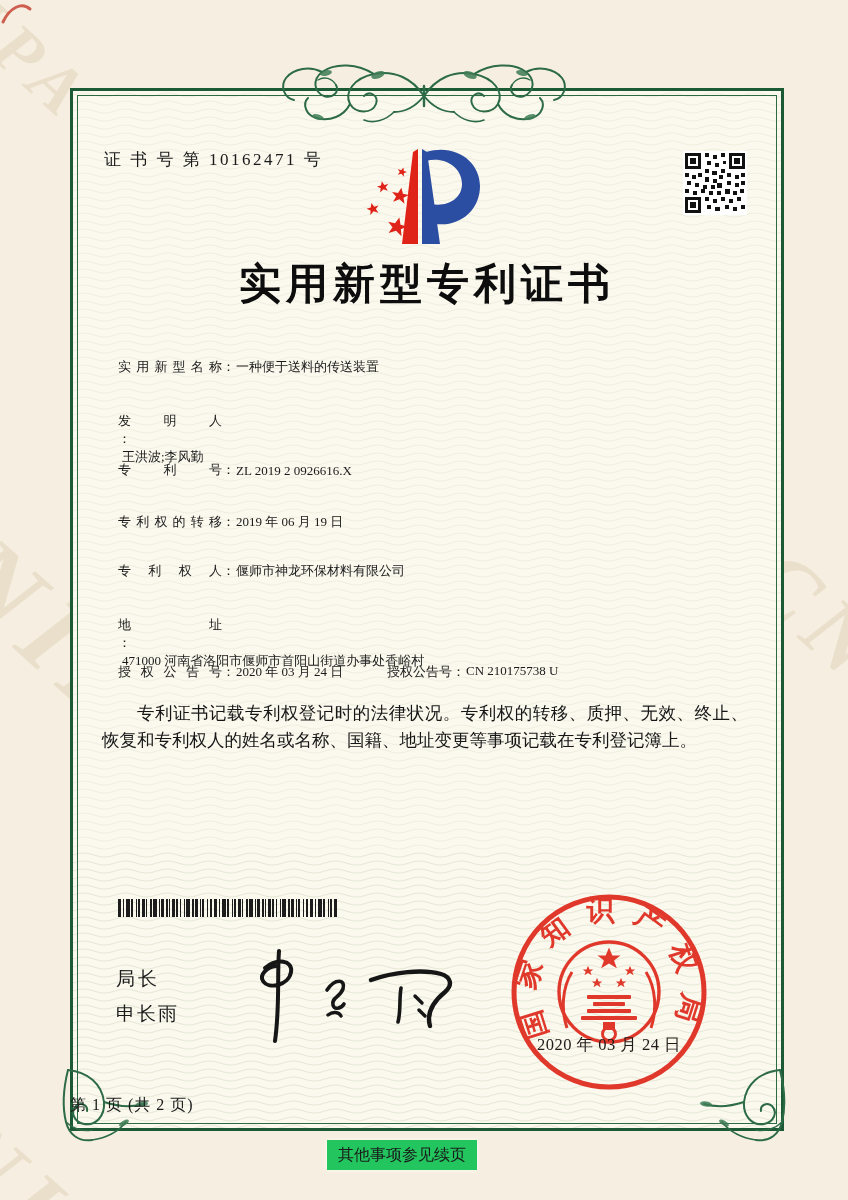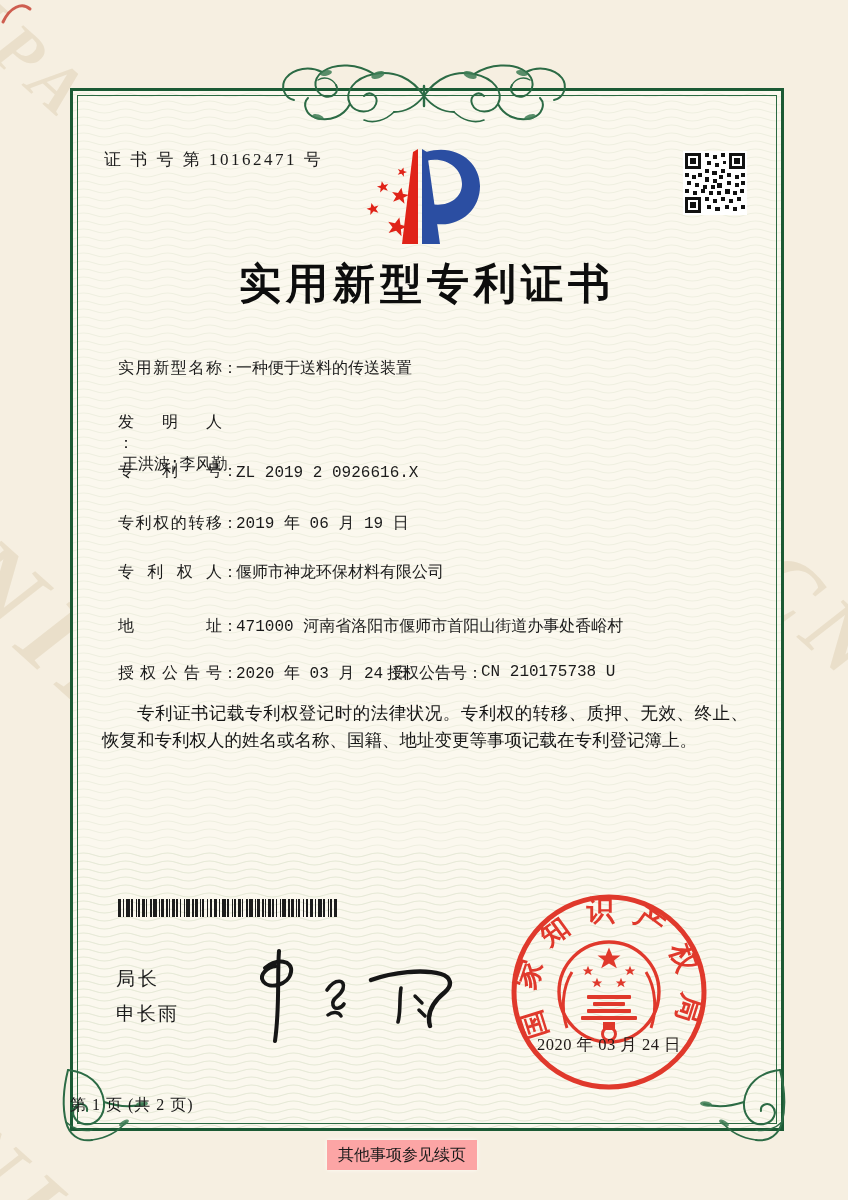--- a/index.html
+++ b/index.html
@@ -17,36 +17,36 @@
   .frame{position:absolute;left:70px;top:88px;width:708px;height:1037px;
          border:3px solid #1b5a34;background:#fbf8ee;}
   .frame-inner{position:absolute;left:4px;top:4px;right:4px;bottom:4px;
          border:1.5px solid #2c6a42;}
   .waves{position:absolute;left:0;top:0;width:100%;height:100%;}
 
   .cert-no{position:absolute;left:104px;top:148px;font-size:17px;letter-spacing:2.5px;}
   .title{position:absolute;left:70px;top:256px;width:714px;text-align:center;
          font-size:42px;font-weight:bold;letter-spacing:5px;color:#0d0d0d;font-family:Liberation Serif, serif;}
 
-  .row{position:absolute;left:118px;display:flex;font-size:16px;white-space:nowrap;font-family:Liberation Mono, monospace;}
+  .row{position:absolute;left:118px;display:flex;font-size:13px;white-space:nowrap;}
   .lbl{display:inline-block;width:104px;text-align:justify;text-align-last:justify;text-justify:inter-character;}
   .colon{width:10px;}
   .val{margin-left:4px;}
   .lbl2{display:inline-block;}
 
   .paras{position:absolute;left:102px;top:700px;width:646px;font-size:17.5px;
          line-height:27px;text-align:justify;color:#161616;}
   .paras p{margin:0;text-indent:2em;}
 
   .sig-title{position:absolute;left:116px;top:966px;font-size:19px;letter-spacing:3px;}
   .sig-name{position:absolute;left:116px;top:1001px;font-size:19px;letter-spacing:2px;}
 
   .page-no{position:absolute;left:70px;top:1095px;width:670px;text-align:left;font-size:16px;letter-spacing:1px;}
   .foot-note{position:absolute;left:327px;top:1140px;width:150px;height:30px;line-height:30px;
-             background:#fca5a5;text-align:center;font-size:16px;box-shadow:0 0 4px rgba(255,255,250,.9);}
+             background:#22c55e;text-align:center;font-size:16px;box-shadow:0 0 4px rgba(255,255,250,.9);}
 </style>
 </head>
 <body>
 
 <div class="wm" style="left:-90px;top:-100px;font-size:70px;">CNIPA</div>
 <div class="wm" style="left:512px;top:352px;font-size:62px;">CNIPA</div>
 <div class="wm" style="left:-52px;top:455px;font-size:110px;">CNIPA</div>
 <div class="wm" style="left:798px;top:528px;font-size:90px;">CNIPA</div>
 <div class="wm" style="left:-60px;top:1045px;font-size:95px;">CNIPA</div>
 
@@ -217,21 +217,21 @@
 <div class="row" style="top:513px;">
   <span class="lbl">专利权的转移</span>
     <span class="colon">：</span>
     <span class="val">2019 年 06 月 19 日</span>
 </div>
 <div class="row" style="top:562px;">
   <span class="lbl">专利权人</span>
     <span class="colon">：</span>
     <span class="val">偃师市神龙环保材料有限公司</span>
 </div>
-<div class="row" style="top:616px;">
+<div class="row" style="top:616px;flex-direction:column;">
   <span class="lbl">地址</span>
     <span class="colon">：</span>
     <span class="val">471000 河南省洛阳市偃师市首阳山街道办事处香峪村</span>
 </div>
 
 <div class="row" style="top:663px;">
   <span class="lbl">授权公告号</span>
     <span class="colon">：</span>
     <span class="val">2020 年 03 月 24 日</span>
 </div>

